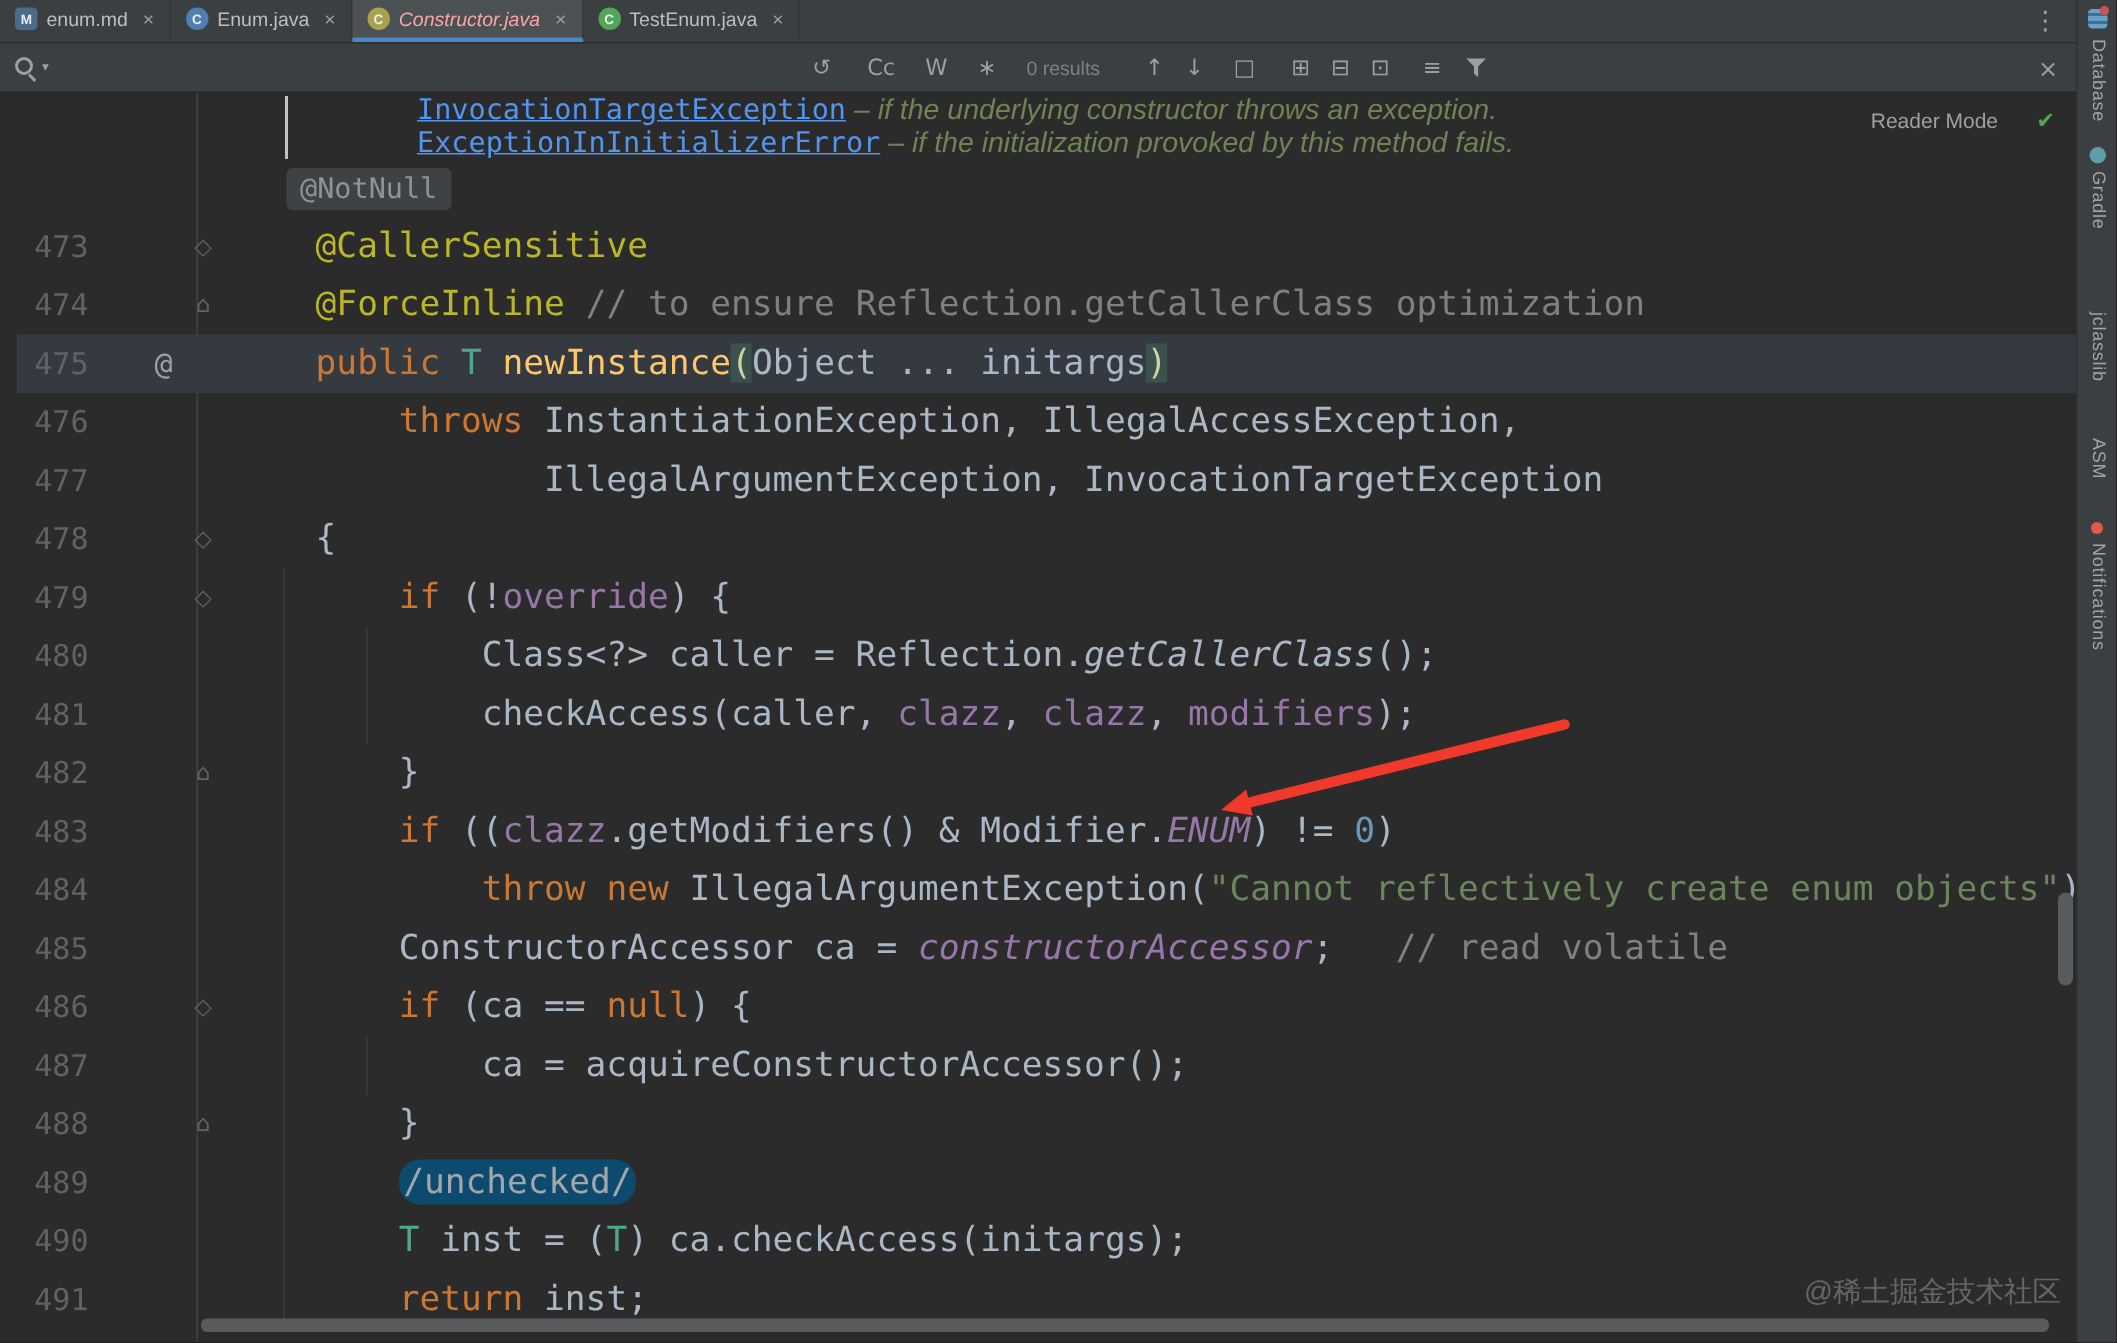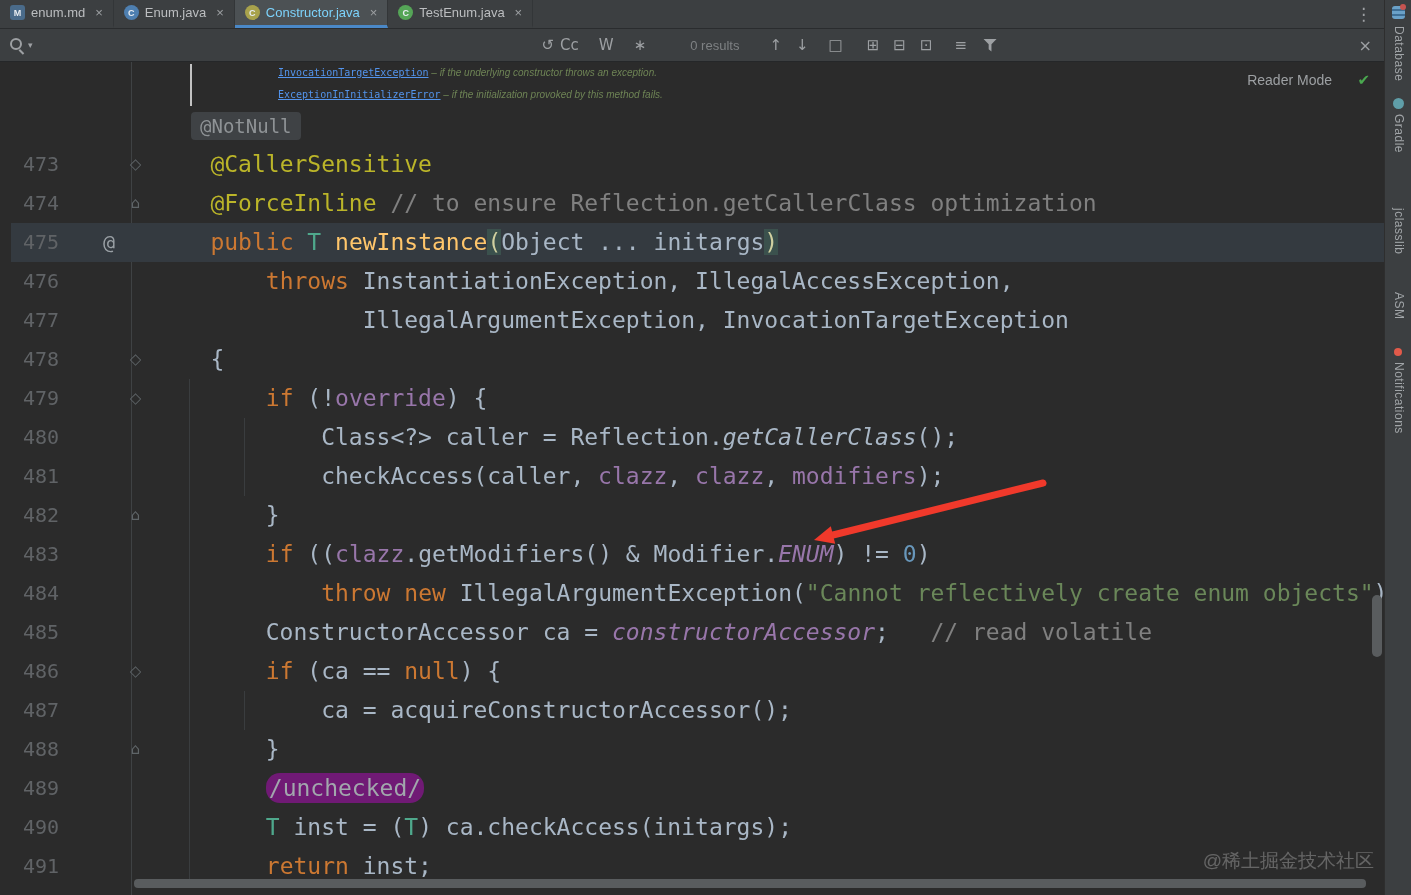--- a/index.html
+++ b/index.html
@@ -28,40 +28,40 @@
   .fb-ic.muted{color:#7e8183;font-family:"Liberation Sans",sans-serif;font-size:13px;}
   .funnel{width:14px;height:13px;background:#9da0a3;clip-path:polygon(0 0,100% 0,60% 45%,60% 100%,40% 82%,40% 45%);}
   .fb-close{margin-left:auto;margin-right:12px;color:#9da0a3;font-size:16px;font-family:"DejaVu Sans",sans-serif;}
   
   .editor{position:absolute;left:0;top:62px;width:1384px;height:833px;background:#2b2b2b;overflow:hidden;}
   .gutter-sep{position:absolute;left:131px;top:0;bottom:0;width:1px;background:#3f4244;}
   .indent-guide{position:absolute;width:1px;background:#3a3d3f;}
   
   .doc-guide{position:absolute;left:190px;top:2px;width:2px;height:42px;background:#c2c2c2;}
   .doc-lines{position:absolute;left:278px;top:0;}
-  .doc-line{height:22px;line-height:22px;font-size:10px;white-space:pre;}
+  .doc-line{height:22px;line-height:22px;font-size:19px;white-space:pre;}
   .doc-link{color:#5394ec;text-decoration:underline;font-family:"DejaVu Sans Mono",monospace;}
   .doc-rest{color:#6e8455;font-style:italic;}
   .reader-mode{position:absolute;top:10px;right:52px;color:#9da0a3;font-size:14px;}
   .reader-check{position:absolute;top:9px;right:14px;color:#4aa84f;font-size:15px;font-family:"DejaVu Sans",sans-serif;}
   .hint-chip{position:absolute;left:191px;top:50px;background:#3f4245;color:#8f9396;border-radius:4px;
              padding:3px 9px;font:19px "DejaVu Sans Mono",monospace;}
   
   .code-rows{position:absolute;left:0;top:83px;width:1384px;margin-left:11px;}
   .row{display:flex;height:39px;overflow:hidden;}
   .row.caret-row{background:#343a40;}
   .lnum{flex:0 0 48px;text-align:right;padding-right:6px;color:#606366;font:20px/39px "DejaVu Sans Mono",monospace;}
   .anncol{flex:0 0 50px;text-align:right;padding-right:4px;color:#9aa0a5;font:20px/39px "DejaVu Sans Mono",monospace;}
   .foldcol{flex:0 0 33px;text-align:center;color:#5f6568;font-family:"DejaVu Sans",sans-serif;font-size:15px;line-height:39px;}
   pre.code{margin:0;padding-left:3px;font:23px/39px "DejaVu Sans Mono",monospace;white-space:pre;text-align:right;}
   .s-plain{color:#a9b7c6}.s-kw{color:#cc7832}.s-ann{color:#bbb529}.s-cmt{color:#808080}
   .s-str{color:#6a8759}.s-num{color:#6897bb}.s-field{color:#9876aa}
   .s-field-i{color:#9876aa;font-style:italic}.s-mdecl{color:#ffc66b}
   .s-typ{color:#4fa88c}.s-call-i{color:#a9b7c6;font-style:italic}
-  .s-fold{color:#a2a7ad;background:#701a75;border-radius:14px;padding:2px 3px;}
+  .s-fold{color:#a2a7ad;background:#0c4a6e;border-radius:14px;padding:2px 3px;}
   .s-pmatch{color:#d0d0a0;background:#3b514d;}
   
   .arrow-svg{position:absolute;left:0;top:0;pointer-events:none;}
   .watermark{position:absolute;top:786px;right:10px;color:rgba(235,235,235,0.30);font-size:19px;}
   .h-scrollbar{position:absolute;left:134px;top:817px;width:1232px;height:9px;background:#595c5e;border-radius:4px;}
   .v-scrollbar{position:absolute;right:2px;top:533px;width:10px;height:62px;background:#595c5e;border-radius:5px;}
   
   .right-strip{position:absolute;right:0;top:0;width:27px;height:895px;background:#3c3f41;border-left:1px solid #2e2e2e;box-sizing:border-box;}
   .strip-label{position:absolute;left:7px;writing-mode:vertical-rl;color:#a1a5a8;font-size:12px;letter-spacing:0.5px;white-space:nowrap;}
   .db-icon{position:absolute;left:7px;width:13px;height:13px;border-radius:3px;
@@ -83,42 +83,42 @@
             <span style="color: rgb(188, 190, 192);">enum.md</span>
             <span class="tab-close">×</span>
           </div>
           <div class="tab">
             <span class="tab-icon" style="background: rgb(78, 127, 176);">C</span>
             <span style="color: rgb(188, 190, 192);">Enum.java</span>
             <span class="tab-close">×</span>
           </div>
           <div class="tab active">
             <span class="tab-icon" style="background: rgb(168, 162, 76);">C</span>
-            <span style="color: #7dd3fc;">Constructor.java</span>
+            <span style="color: #fca5a5; font-style: italic;">Constructor.java</span>
             <span class="tab-close">×</span>
           </div>
           <div class="tab">
             <span class="tab-icon" style="background: rgb(85, 165, 87);">C</span>
             <span style="color: rgb(188, 190, 192);">TestEnum.java</span>
             <span class="tab-close">×</span>
           </div>
         </div>
       <span class="tab-more">⋮</span>
     </div>
 
     <div class="find-bar">
       <span class="loupe"></span>
       <span class="loupe-caret">▾</span>
       <input class="find-input" value="" style="">
       <span id="find-controls" style="display:flex;align-items:center;">
           <span class="fb-ic" style="margin-left: 10px;">↺</span>
-          <span class="fb-ic" style="margin-left: 6px;">Cc</span>
+          <span class="fb-ic" style="margin-left: 24px;">Cc</span>
           <span class="fb-ic" style="margin-left: 20px;">W</span>
           <span class="fb-ic" style="margin-left: 20px;">∗</span>
-          <span class="fb-ic muted" style="margin-left: 44px;">0 results</span>
+          <span class="fb-ic muted" style="margin-left: 20px;">0 results</span>
           <span class="fb-ic" style="margin-left: 30px;">↑</span>
           <span class="fb-ic" style="margin-left: 14px;">↓</span>
           <span class="fb-ic" style="margin-left: 20px;">□</span>
           <span class="fb-ic" style="margin-left: 24px;">⊞</span>
           <span class="fb-ic" style="margin-left: 14px;">⊟</span>
           <span class="fb-ic" style="margin-left: 14px;">⊡</span>
           <span class="fb-ic" style="margin-left: 22px;">≡</span>
           <span class="funnel" style="margin-left: 16px;"></span>
         </span>
       <span class="fb-close">×</span>

